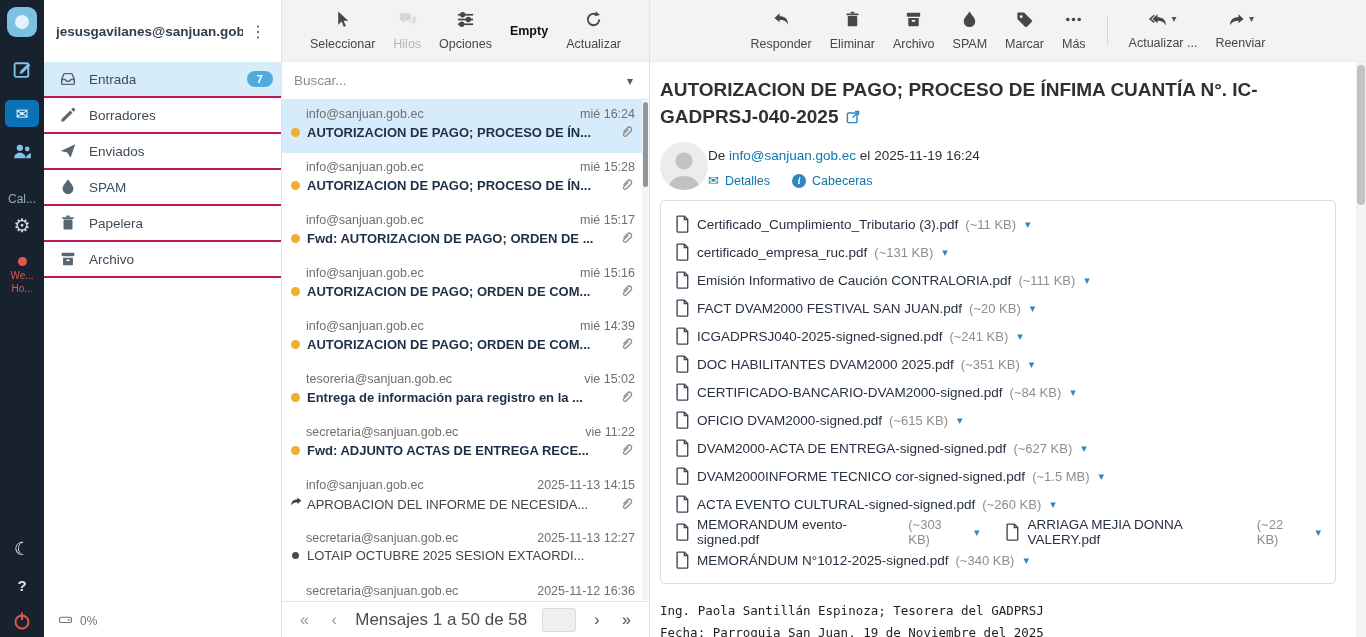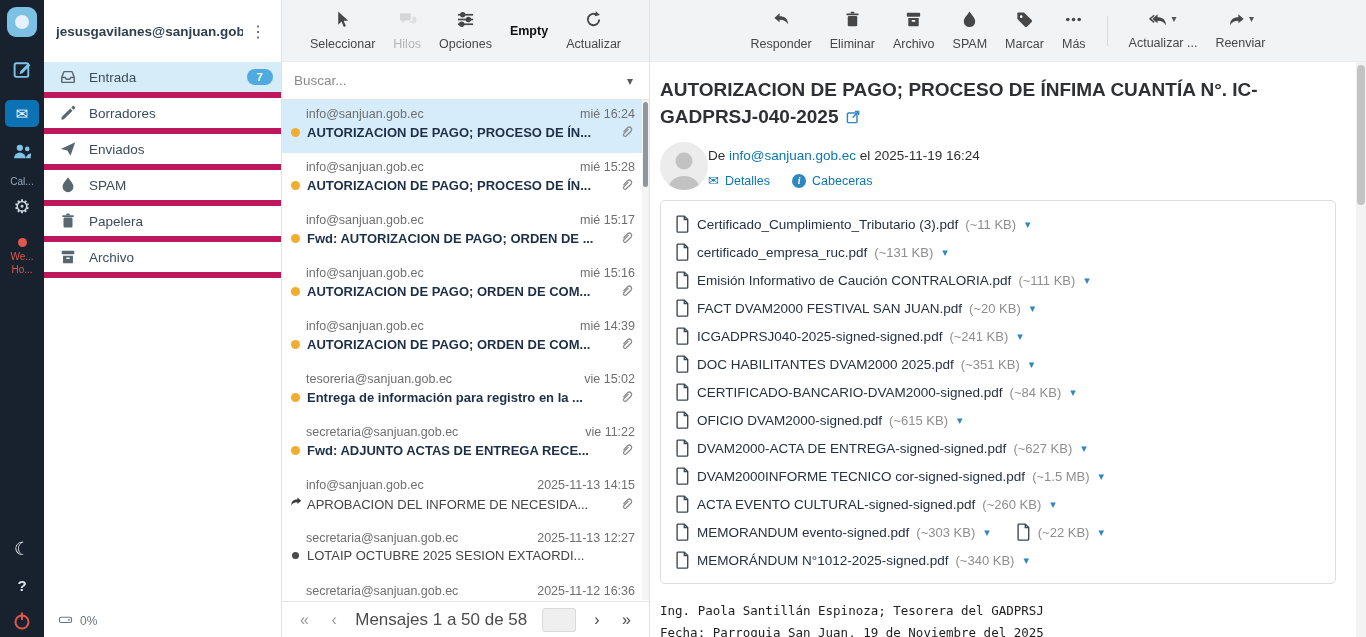--- a/index.html
+++ b/index.html
@@ -8,36 +8,36 @@
   .app{display:flex;width:1366px;height:637px}
 
   
   .iconbar{width:44px;background:#18222e;display:flex;flex-direction:column;align-items:center;flex-shrink:0}
   .logo{width:30px;height:30px;border-radius:9px;background:#7cc0e4;margin-top:7px;position:relative;cursor:pointer}
   .logo::after{content:"";position:absolute;inset:8px;border-radius:50%;background:#e3f2fb}
   .ib-btn{margin-top:22px;color:#7fc3e8;cursor:pointer;display:flex;align-items:center;justify-content:center}
   .ib-btn svg{width:21px;height:21px}
   .ib-mail{width:34px;height:27px;background:#0a72b5;border-radius:5px;display:flex;align-items:center;justify-content:center;
     color:#fff;font-size:15px;margin-top:16px;cursor:pointer}
-  .ib-label{font-size:10px;color:#97aabd;margin-top:10px;cursor:pointer}
+  .ib-label{font-size:12px;color:#97aabd;margin-top:26px;cursor:pointer}
   .ib-gear{font-size:19px;color:#ccd5dd;margin-top:8px;cursor:pointer}
   .ib-red{color:#e2574b;font-size:10px;line-height:12px;text-align:left;margin-top:20px;cursor:pointer;
     display:flex;flex-direction:column;align-items:center;gap:1px}
   .red-dot{width:9px;height:9px;border-radius:50%;background:#e2574b;margin-bottom:3px}
   .ib-moon{margin-top:auto;font-size:18px;color:#eef3f8;cursor:pointer}
   .ib-help{font-size:15px;font-weight:bold;color:#dfe7ef;margin:17px 0;cursor:pointer}
   .ib-power{margin-bottom:2px;cursor:pointer}
   .ib-power svg{width:20px;height:20px}
 
   
   .folders{width:238px;border-right:1px solid #e2e2e2;display:flex;flex-direction:column;flex-shrink:0;background:#fff}
   .account{height:62px;display:flex;align-items:center;padding:0 8px 0 12px;flex-shrink:0}
   .account-email{font-size:13.5px;font-weight:bold;color:#2f3f4e;flex:1;white-space:nowrap;overflow:hidden}
   .kebab{color:#535d67;font-size:16px;padding:2px 7px;cursor:pointer}
-  .folder{height:36px;display:flex;align-items:center;padding:0 8px 0 15px;border-bottom:6px solid #be185d;
+  .folder{height:36px;display:flex;align-items:center;padding:0 8px 0 15px;border-bottom:2px solid #be185d;
     color:#3d4c5a;font-size:13.5px;cursor:pointer;flex-shrink:0}
   .folder .ficon{width:19px;height:19px;margin-right:11px;color:#57666f;flex-shrink:0;display:flex}
   .folder .ficon svg{width:18px;height:18px}
   .folder.active{background:#d7ecf9}
   .badge{margin-left:auto;background:#4fabdf;color:#fff;font-size:11.5px;font-weight:bold;border-radius:10px;padding:2px 10px}
   .quota{margin-top:auto;height:32px;display:flex;align-items:center;padding-left:14px;color:#6b7680;font-size:12px;gap:7px}
   .quota svg{width:15px;height:15px}
 
   
   .toolbar{height:62px;background:#f2f3f4;display:flex;align-items:center;justify-content:center;flex-shrink:0;
@@ -734,20 +734,21 @@
                 </svg></span>
               <span class="att-name">MEMORANDUM evento-signed.pdf</span>
               <span class="att-size">(~303 KB)</span>
               <span class="att-caret">▾</span>
             </span>
             <span class="att-item">
               <span class="pdficon"><svg viewBox="0 0 16 20">
                   <path d="M3 1.2 h7 l3.8 3.8 V18 a1 1 0 0 1-1 1 H3 a1 1 0 0 1-1-1 V2.2 a1 1 0 0 1 1-1 Z" fill="none" stroke="currentColor" stroke-width="1.5"></path>
                   <path d="M10 1.2 V5 h3.8" fill="none" stroke="currentColor" stroke-width="1.5"></path>
                 </svg></span>
+              <span class="att-name">ARRIAGA MEJIA DONNA VALERY.pdf</span>
               <span class="att-size">(~22 KB)</span>
               <span class="att-caret">▾</span>
             </span>
           </div>
 
           <div class="att-row">
             <span class="att-item">
               <span class="pdficon"><svg viewBox="0 0 16 20">
                   <path d="M3 1.2 h7 l3.8 3.8 V18 a1 1 0 0 1-1 1 H3 a1 1 0 0 1-1-1 V2.2 a1 1 0 0 1 1-1 Z" fill="none" stroke="currentColor" stroke-width="1.5"></path>
                   <path d="M10 1.2 V5 h3.8" fill="none" stroke="currentColor" stroke-width="1.5"></path>

